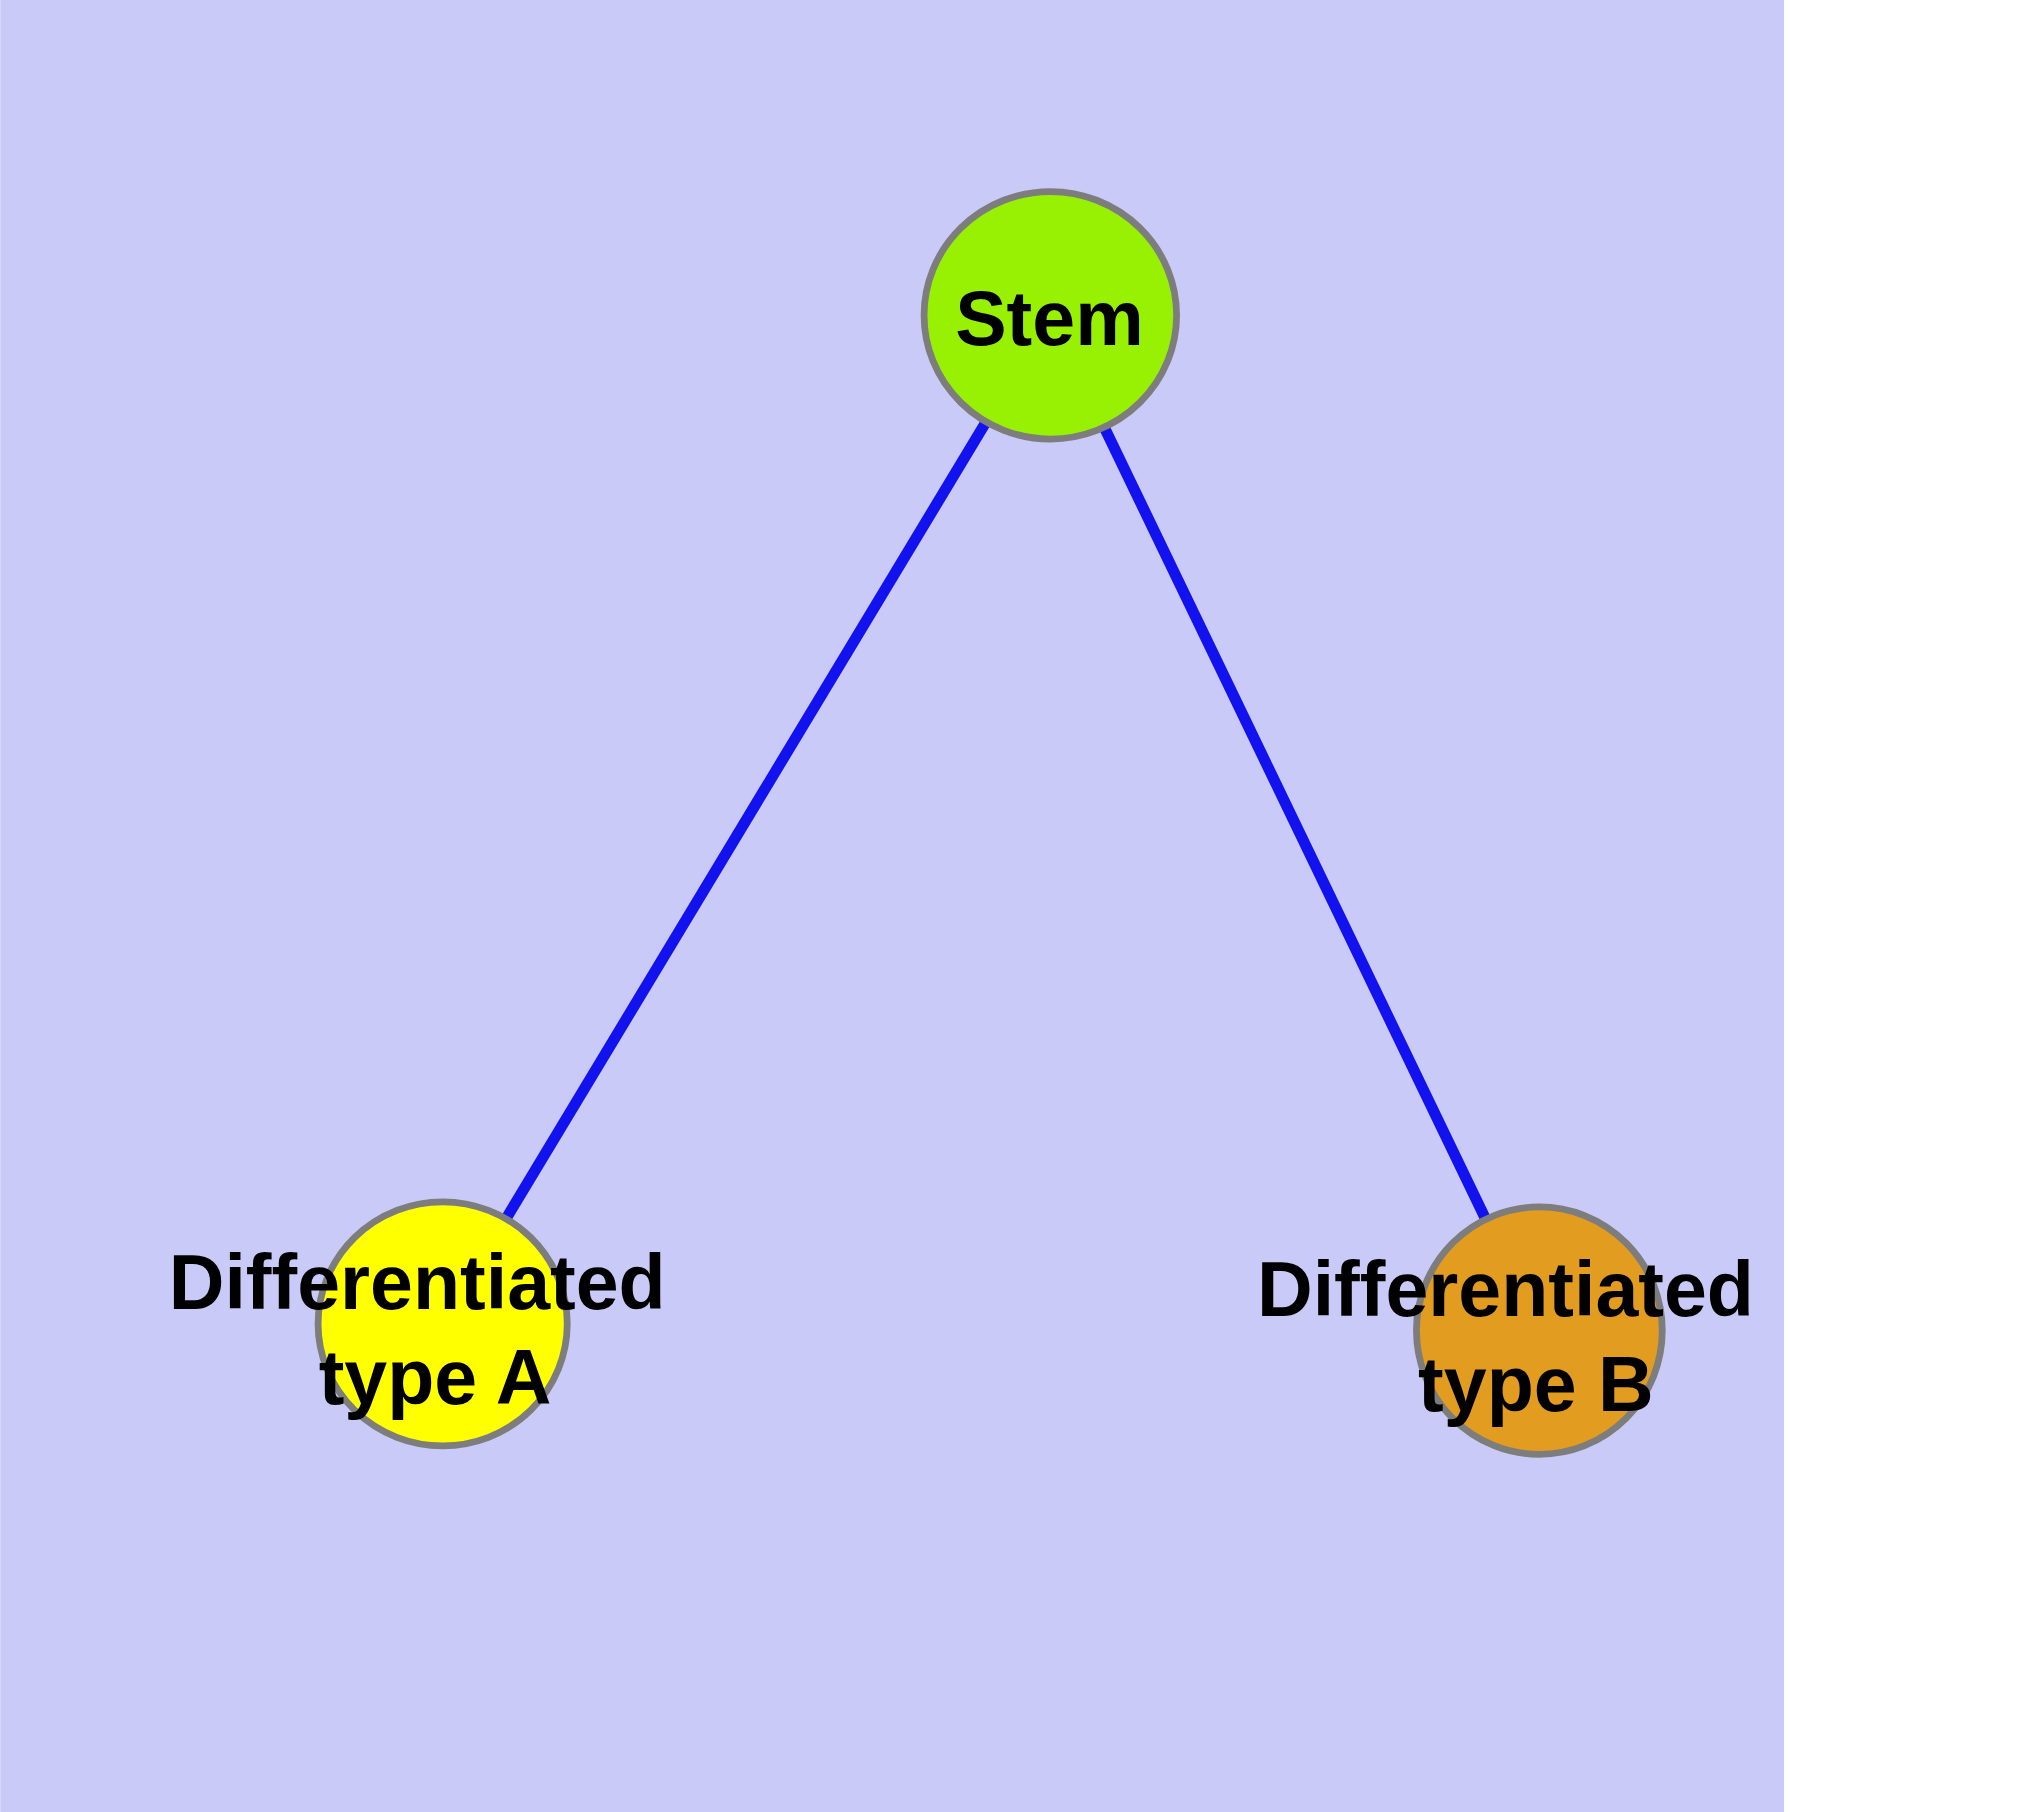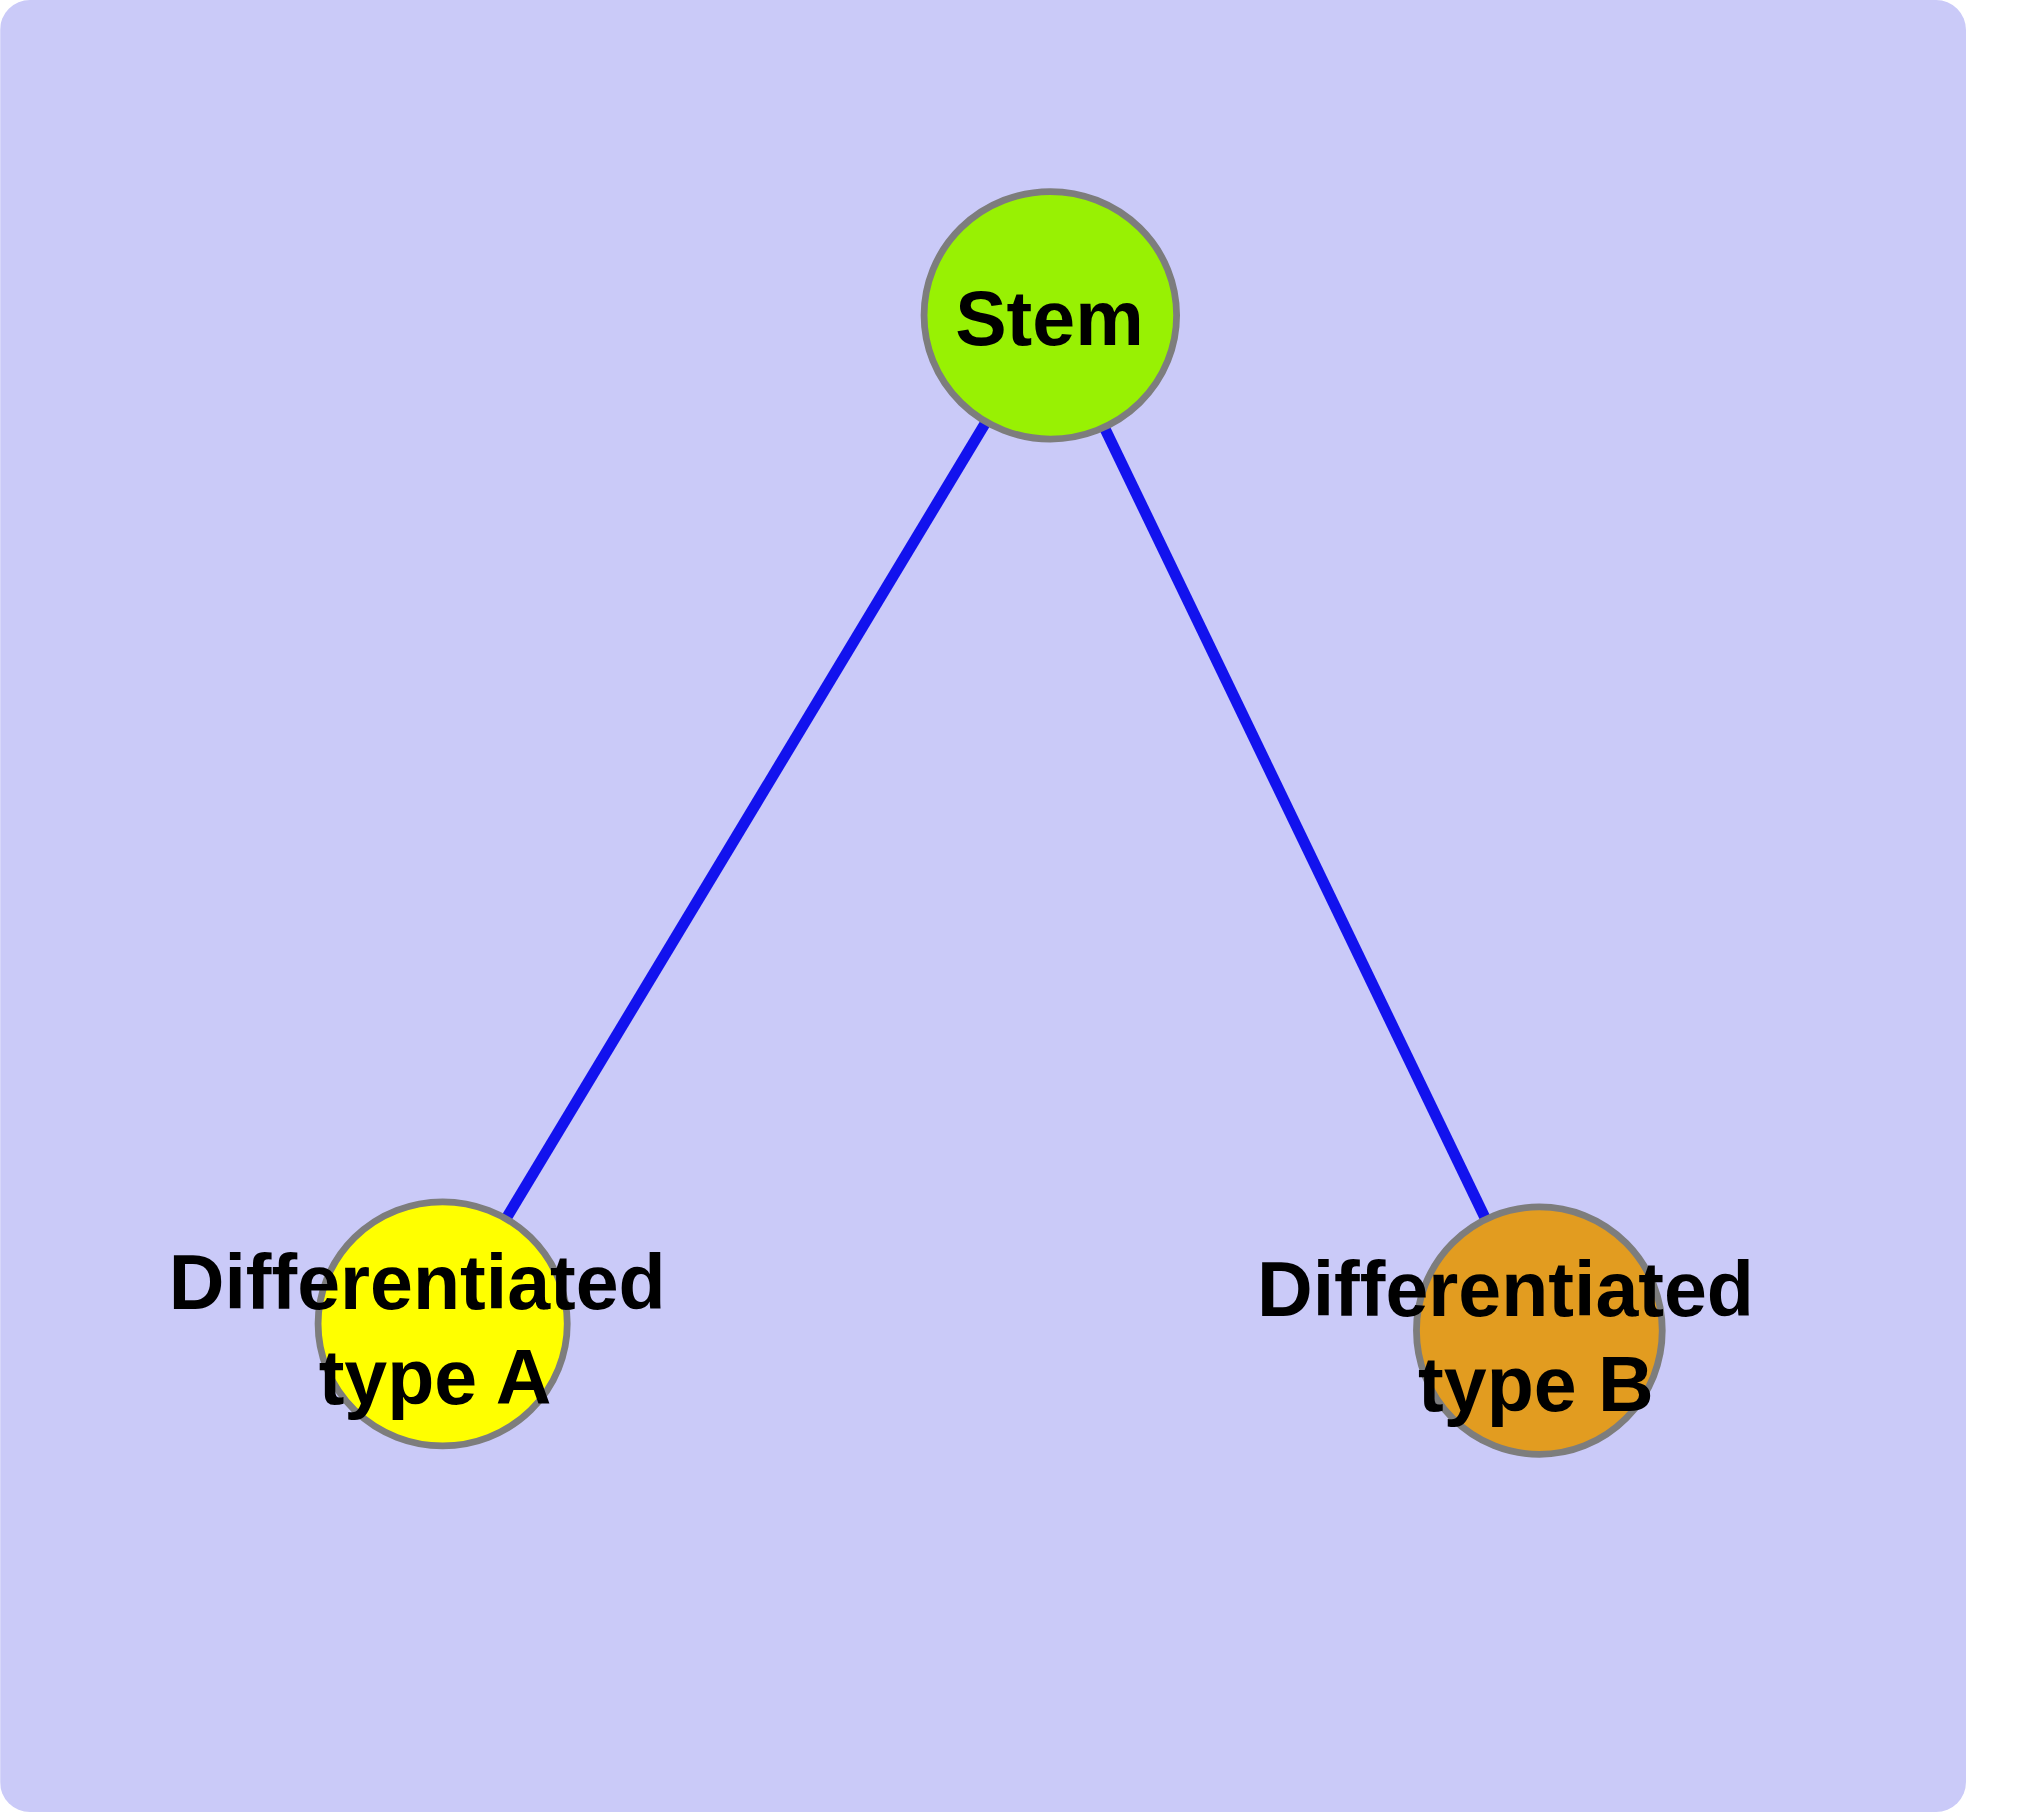--- a/index.html
+++ b/index.html
@@ -1,16 +1,16 @@
 <!DOCTYPE html>
 <html style="font-size:13.6px"><head>
 <meta charset="utf-8">
 <style>
   html,body{margin:0;padding:0;}
-  .canvas{position:relative;width:1966px;height:1812px;overflow:hidden;border-radius:30px;}
+  .canvas{position:relative;width:1784px;height:1812px;overflow:hidden;}
   svg{display:block;}
   .node-label{
     font-family:"Liberation Sans", sans-serif;
     font-weight:bold;
     font-size:91px;
     text-anchor:middle;
     fill:#000000;
   }
   .node-shape{stroke-width:8px;}
   .edge-line{stroke-width:13px;fill:none;}

